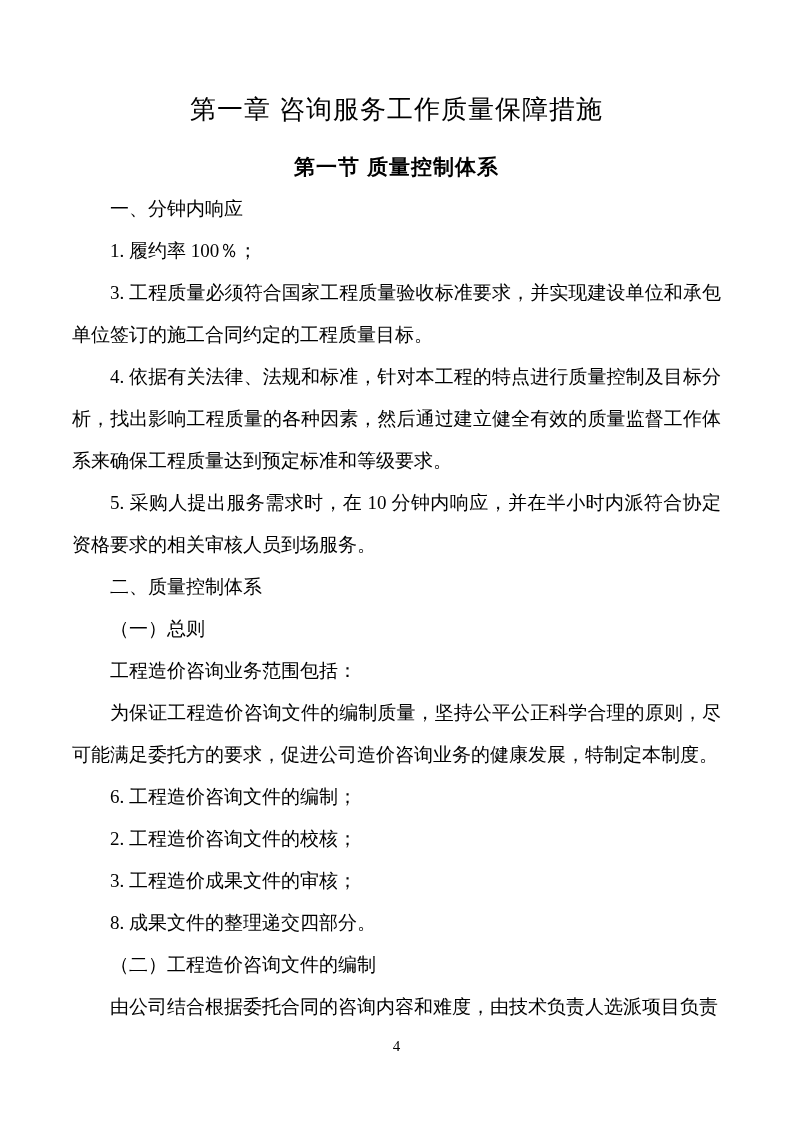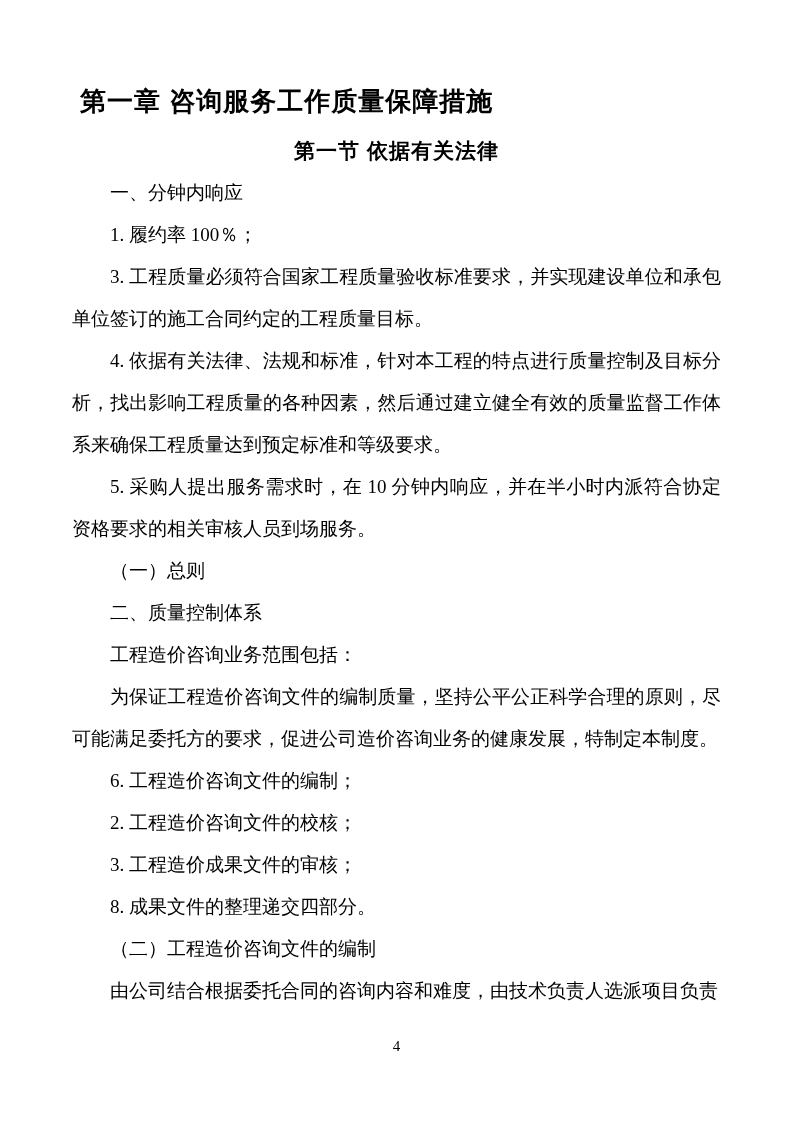--- a/index.html
+++ b/index.html
@@ -18,26 +18,26 @@
   .page {
     position: absolute;
     top: 0; left: 0;
     width: 793px;
     height: 1122px;
     box-sizing: border-box;
     padding: 72px 72px 0 72px;
     background: #ffffff;
   }
   .chapter-title {
-    margin: 8px;
+    margin: 16px;
     font-family: "Liberation Sans", "DejaVu Sans", sans-serif;
-    font-weight: bold;
+    font-weight: normal;
     font-size: 26px;
     line-height: 42px;
-    text-align: left;
+    text-align: center;
     white-space: nowrap;
     letter-spacing: 1px;
   }
   .section-title {
     margin: 0;
     font-family: "Liberation Sans", "DejaVu Sans", sans-serif;
     font-weight: bold;
     font-size: 21px;
     line-height: 42px;
     text-align: center;
@@ -62,29 +62,29 @@
     font-size: 15px;
     line-height: 20px;
     font-family: "Liberation Serif", "DejaVu Serif", serif;
   }
 </style>
 </head>
 <body>
 
 <div class="page">
   <h1 class="chapter-title">第一章 咨询服务工作质量保障措施</h1>
-  <h2 class="section-title">第一节 依据有关法律</h2>
+  <h2 class="section-title">第一节 质量控制体系</h2>
   <div class="body-text">
     <p>一、分钟内响应</p>
     <p>1. 履约率 100％；</p>
     <p>3. 工程质量必须符合国家工程质量验收标准要求，并实现建设单位和承包单位签订的施工合同约定的工程质量目标。</p>
     <p>4. 依据有关法律、法规和标准，针对本工程的特点进行质量控制及目标分析，找出影响工程质量的各种因素，然后通过建立健全有效的质量监督工作体系来确保工程质量达到预定标准和等级要求。</p>
     <p>5. 采购人提出服务需求时，在 10 分钟内响应，并在半小时内派符合协定资格要求的相关审核人员到场服务。</p>
+    <p>二、质量控制体系</p>
     <p>（一）总则</p>
-    <p>二、质量控制体系</p>
     <p>工程造价咨询业务范围包括：</p>
     <p>为保证工程造价咨询文件的编制质量，坚持公平公正科学合理的原则，尽可能满足委托方的要求，促进公司造价咨询业务的健康发展，特制定本制度。</p>
     <p>6. 工程造价咨询文件的编制；</p>
     <p>2. 工程造价咨询文件的校核；</p>
     <p>3. 工程造价成果文件的审核；</p>
     <p>8. 成果文件的整理递交四部分。</p>
     <p>（二）工程造价咨询文件的编制</p>
     <p>由公司结合根据委托合同的咨询内容和难度，由技术负责人选派项目负责</p>
   </div>
   <div class="page-number">4</div>

